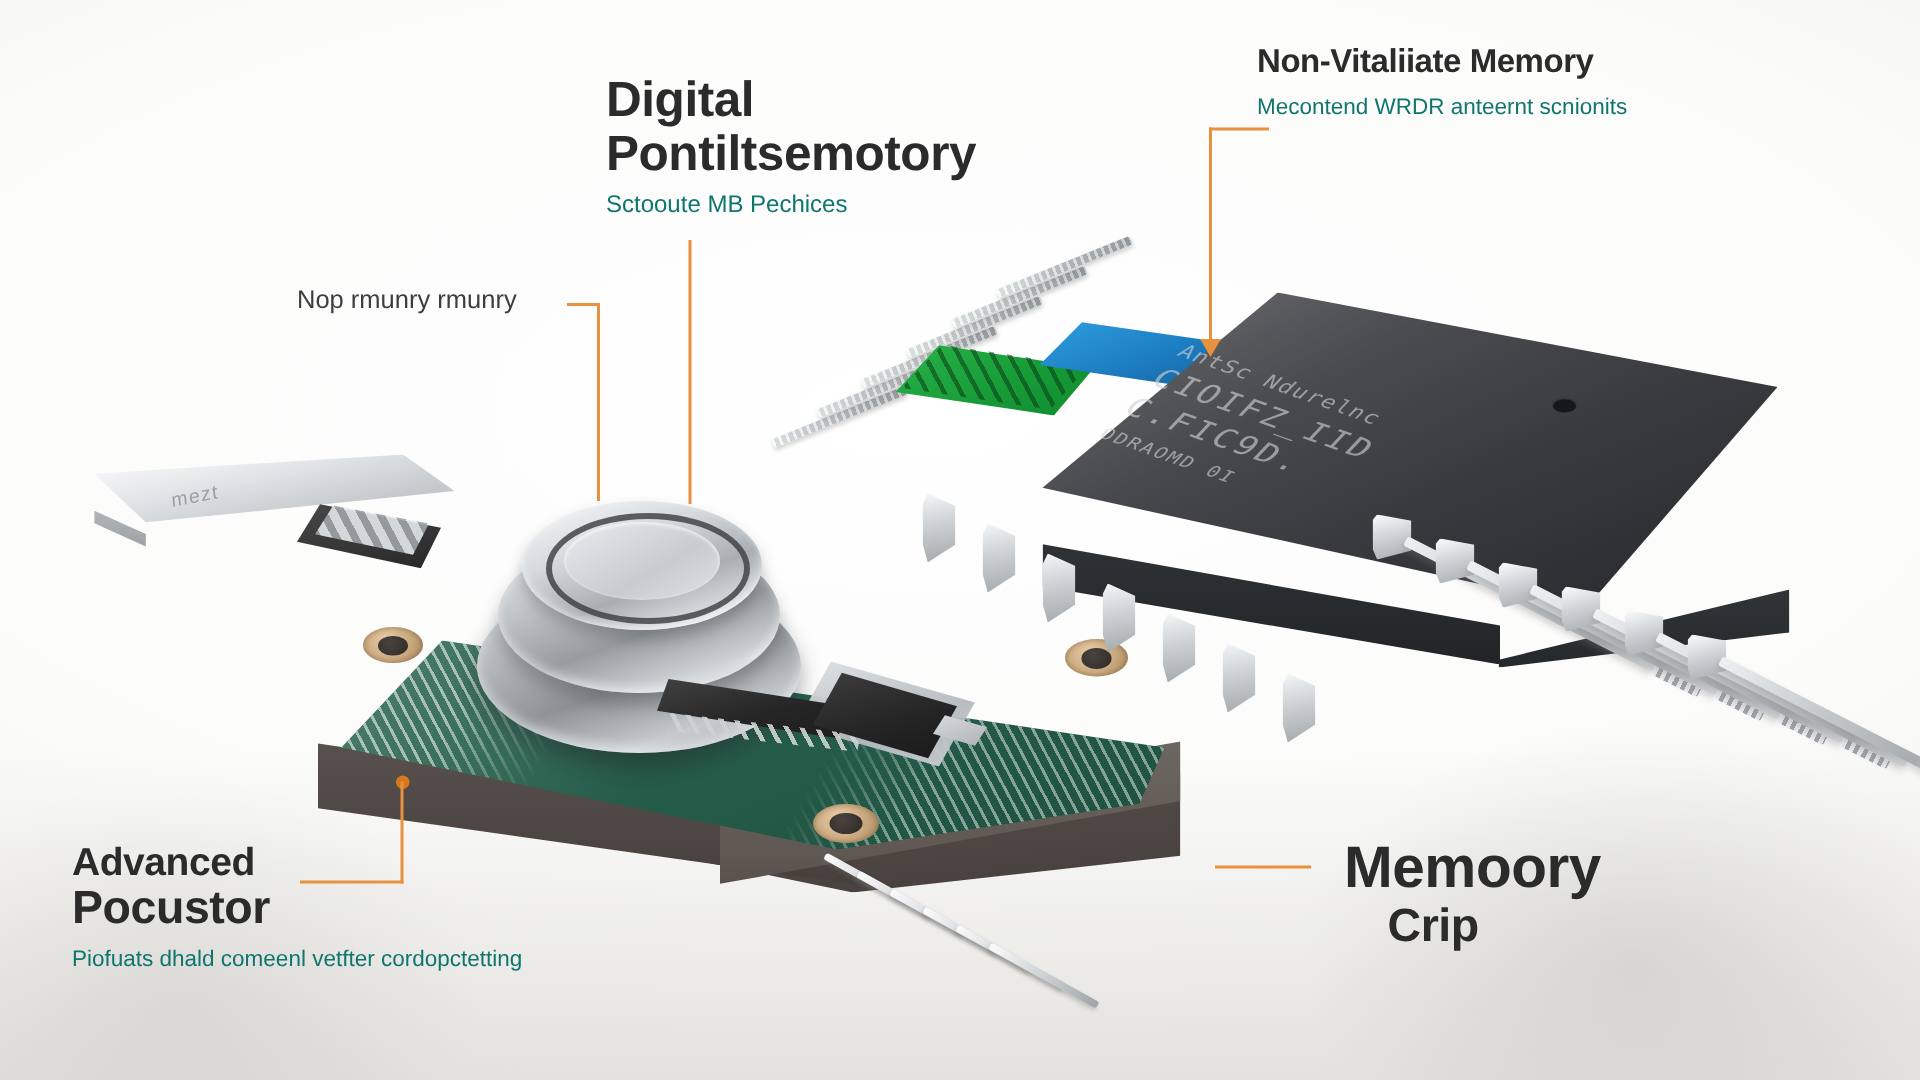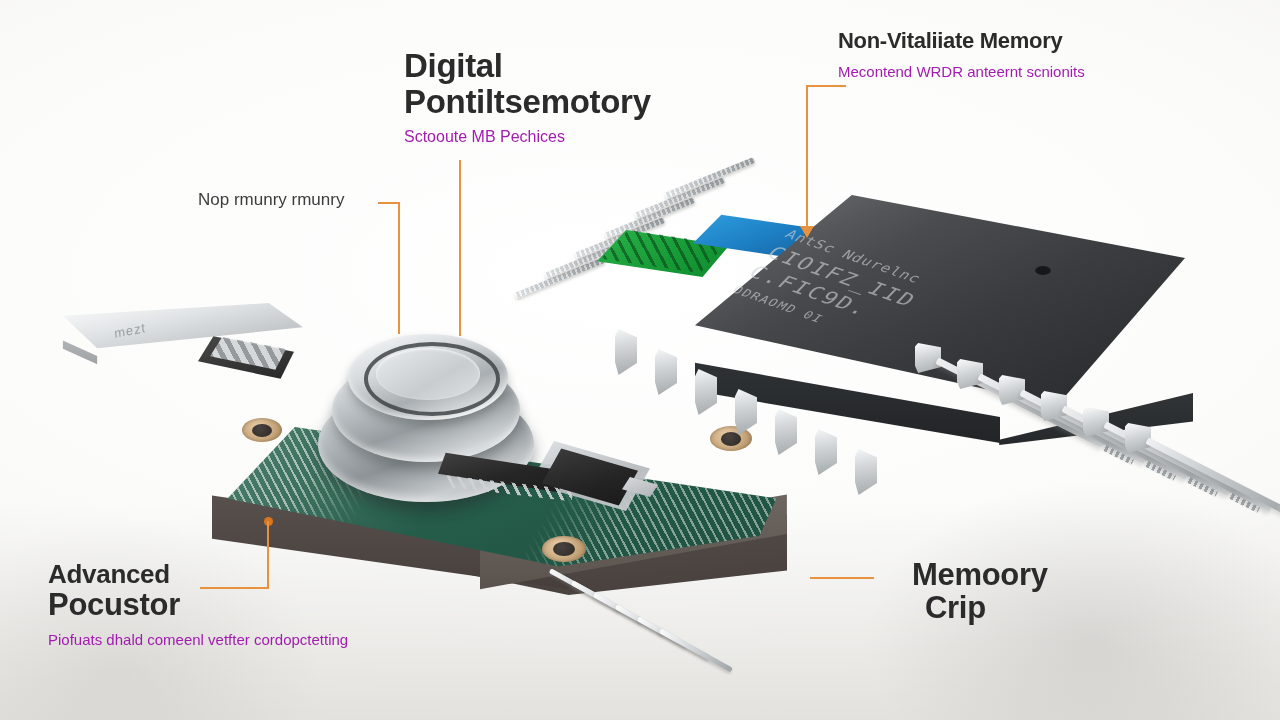--- a/index.html
+++ b/index.html
@@ -20,21 +20,21 @@
   .floor-sheen{position:absolute;left:0;top:500px;width:1280px;height:220px;
     background:linear-gradient(180deg, rgba(236,235,232,0) 0%, rgba(228,227,223,.55) 60%, rgba(222,221,217,.8) 100%);}
   .corner-dark{position:absolute;right:-120px;bottom:-140px;width:620px;height:440px;
     background:radial-gradient(closest-side, rgba(130,128,124,.20), rgba(130,128,124,0) 72%);}
   .corner-dark2{position:absolute;left:-160px;bottom:-160px;width:560px;height:420px;
     background:radial-gradient(closest-side, rgba(130,128,124,.14), rgba(130,128,124,0) 72%);}
 
   
   .obj{position:absolute;}
   .lbl-title{font-weight:700;color:#2b2b2b;letter-spacing:-.3px;line-height:1.08;}
-  .lbl-sub{color:#a21caf;font-weight:400;}
+  .lbl-sub{color:#0f766e;font-weight:400;}
 
   
   .lead{position:absolute;background:#e8913e;}
   .lead-v{width:2px;}
   .lead-h{height:2px;}
   .lead-dot{position:absolute;width:9px;height:9px;border-radius:50%;background:#d9771f;}
   .arrowhead{position:absolute;width:0;height:0;
     border-left:7px solid transparent;border-right:7px solid transparent;border-top:12px solid #e8913e;}
 
   
@@ -357,17 +357,17 @@
     <div class="lbl-sub" style="font-size:17px;color:#3d3d3d;">Nop rmunry rmunry</div>
   </div>
 
   <div class="obj" style="left:48px;top:560px;width:430px;">
     <div class="lbl-title" style="font-size:26px;">Advanced</div>
     <div class="lbl-title" style="font-size:31px;">Pocustor</div>
     <div class="lbl-sub" style="font-size:15px;margin-top:9px;">Piofuats dhald comeenl vetfter cordopctetting</div>
   </div>
 
   <div class="obj" style="left:896px;top:558px;width:260px;">
-    <div class="lbl-title" style="font-size:31px;margin-left:16px;">Memoory</div>
+    <div class="lbl-title" style="font-size:39px;">Memoory</div>
     <div class="lbl-title" style="font-size:31px;margin-left:29px;">Crip</div>
   </div>
 
 </div>
 
 </body></html>

